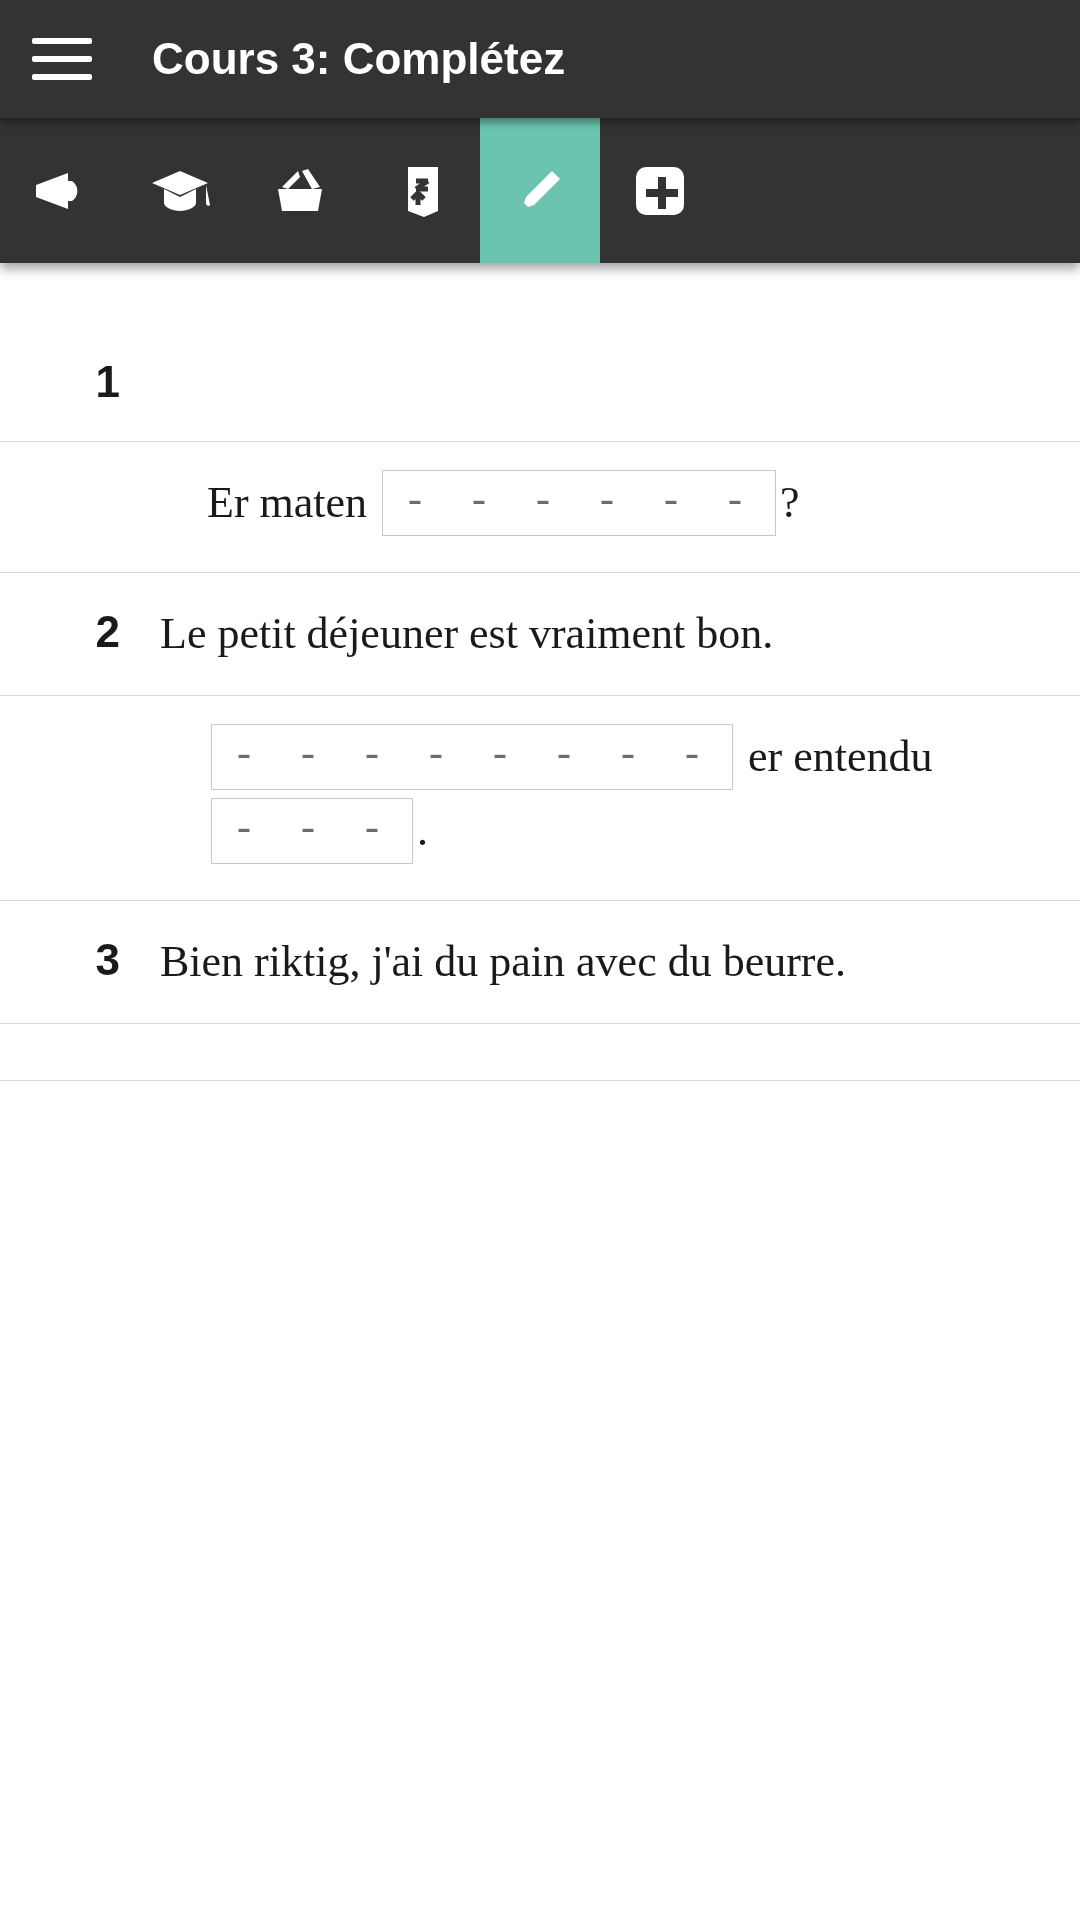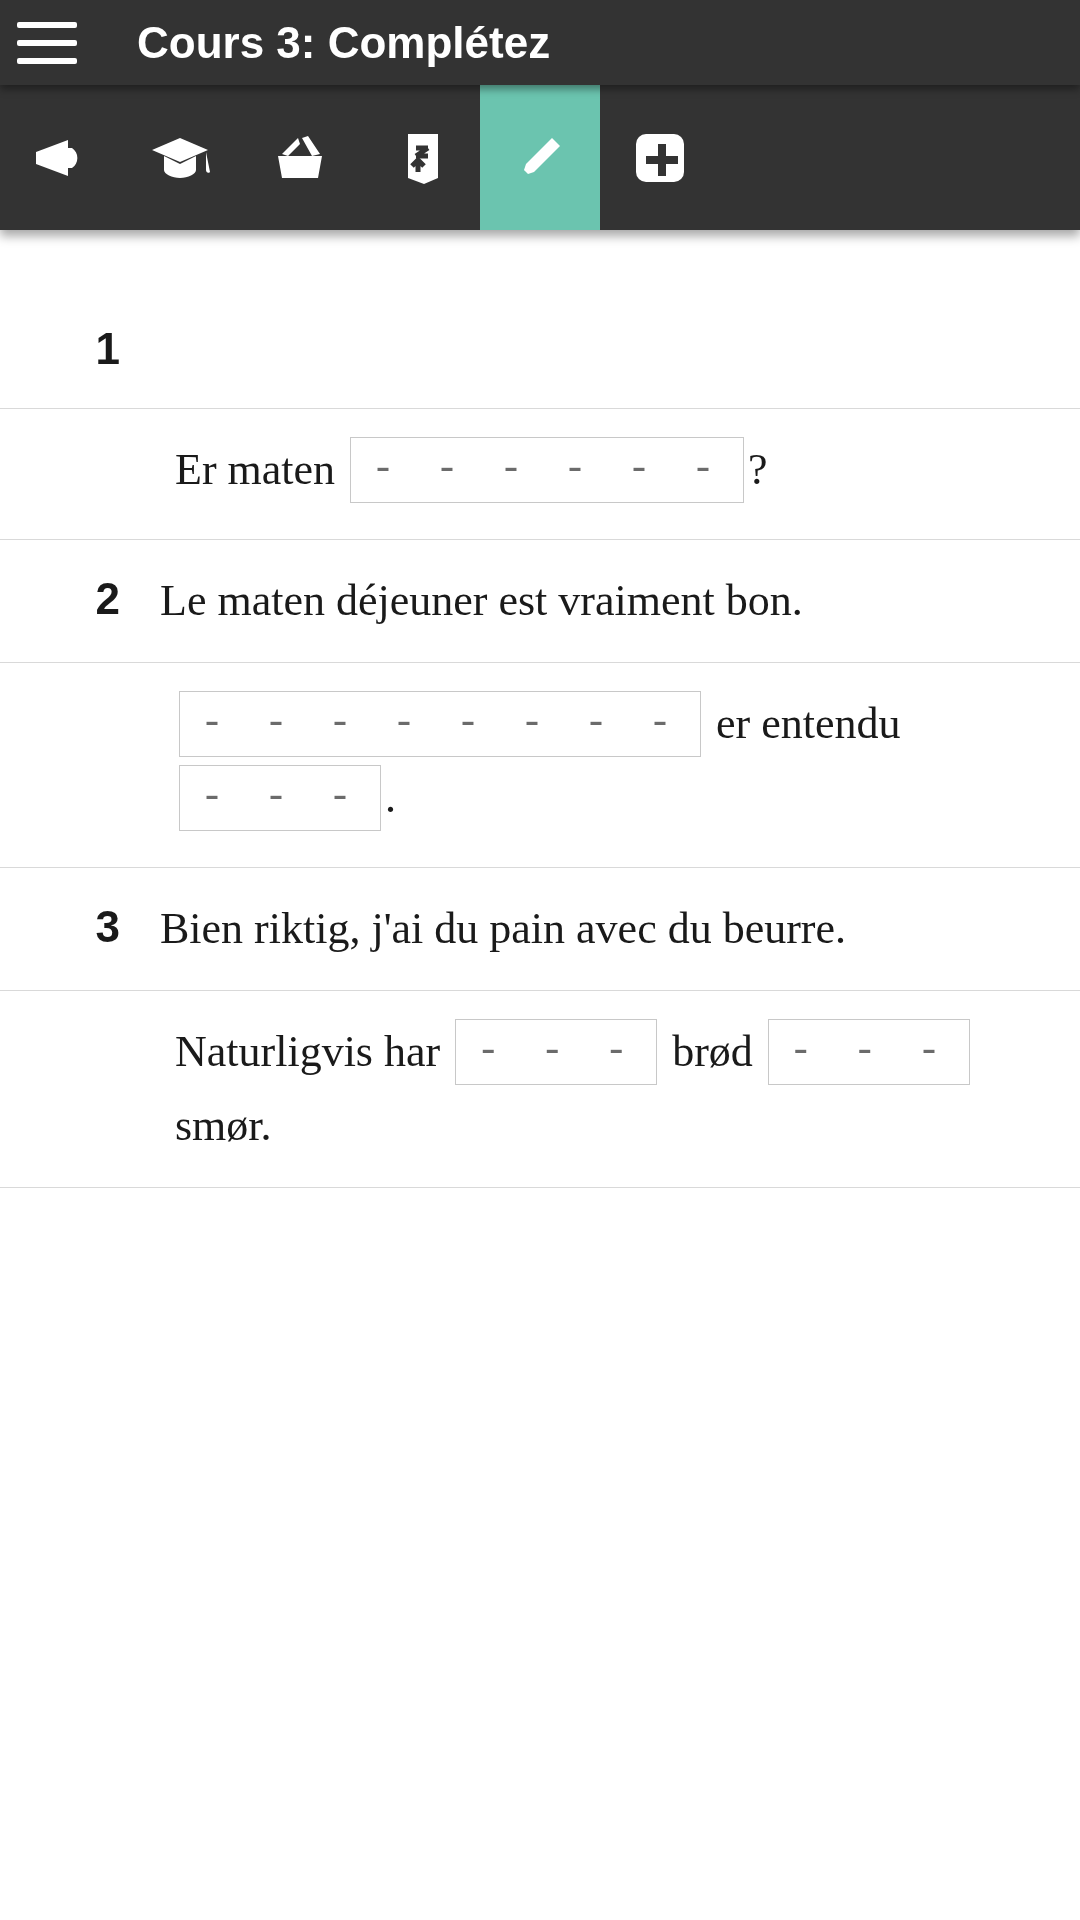--- a/index.html
+++ b/index.html
@@ -1,24 +1,24 @@
 <!DOCTYPE html>
 <html><head>
 <meta charset="utf-8">
 <style>
   * { box-sizing: border-box; margin: 0; padding: 0; }
   html, body { width: 1080px; height: 1920px; overflow: hidden; }
   body { font-family: Georgia, 'Times New Roman', serif; background: #ffffff; color: #1a1a1a; }
 
   .header {
     background: #333333;
-    height: 85px;
+    height: 118px;
     display: flex;
     align-items: center;
-    padding: 0 17px;
+    padding: 0 32px;
     box-shadow: 0 4px 8px rgba(0,0,0,0.4);
     position: relative;
     z-index: 20;
   }
   .menu-btn {
     width: 60px; height: 60px;
     display: flex; flex-direction: column; justify-content: center; gap: 12px;
     cursor: pointer;
     margin-right: 60px;
   }
@@ -57,20 +57,21 @@
     overflow: hidden;
   }
 
   .block-q {
     display:flex;
     padding: 28px 40px 28px 0;
   }
   .block-a {
     display:flex;
     padding: 28px 28px 28px 0;
+    gap: 32px;
   }
   .numcol {
     width: 160px;
     text-align: right;
     padding-right: 40px;
     font-weight: 700;
     font-size: 44px;
     font-family: -apple-system, 'Segoe UI', Arial, sans-serif;
     color:#1a1a1a;
     line-height: 1.4;
@@ -158,37 +159,34 @@
   <div class="block-a">
     <div class="numcol"></div>
     <div class="textcol">
       <span>Er maten </span><span class="blank">- - - - - -</span><span>?</span>
     </div>
   </div>
   <div class="sep"></div>
 
   <div class="block-q">
     <div class="numcol">2</div>
-    <div class="textcol">Le maten déjeuner est vraiment bon.</div>
+    <div class="textcol">Le petit déjeuner est vraiment bon.</div>
   </div>
   <div class="sep"></div>
   <div class="block-a">
     <div class="numcol"></div>
     <div class="textcol">
       <span class="blank">- - - - - - - -</span><span> er entendu </span><span class="blank">- - -</span><span>.</span>
     </div>
   </div>
   <div class="sep"></div>
 
   <div class="block-q">
     <div class="numcol">3</div>
     <div class="textcol">Bien riktig, j'ai du pain avec du beurre.</div>
   </div>
   <div class="sep"></div>
   <div class="block-a">
     <div class="numcol"></div>
-    <div class="textcol">
-      <span>Naturligvis har </span><span class="blank">- - -</span><span> brød </span><span class="blank">- - -</span><span> smør.</span>
-    </div>
   </div>
   <div class="sep"></div>
 
 </div>
 
 </body></html>

